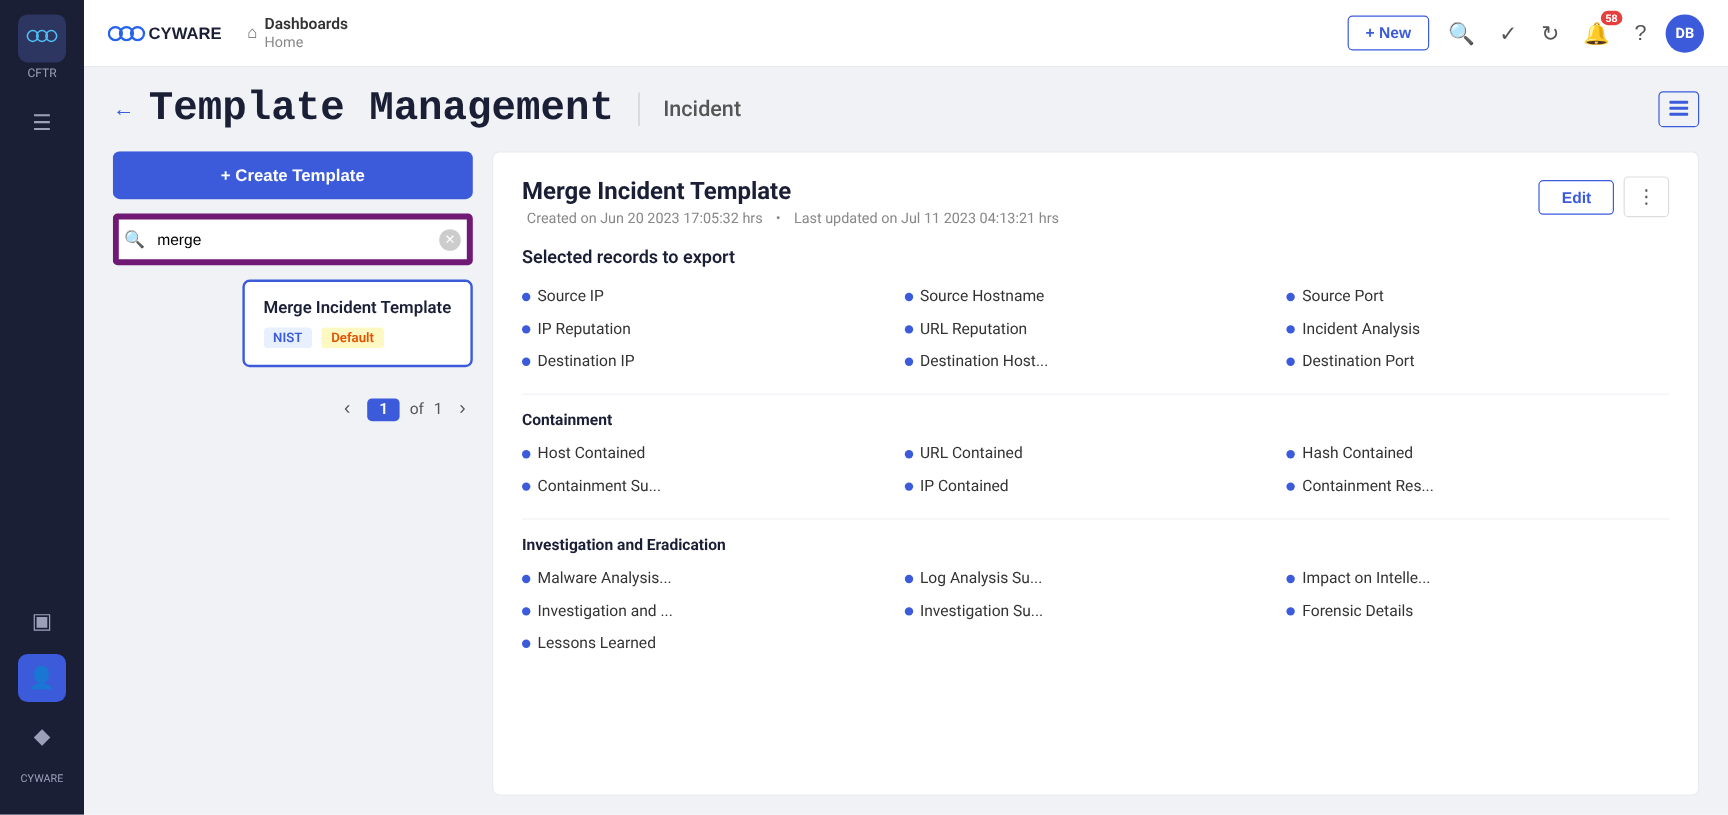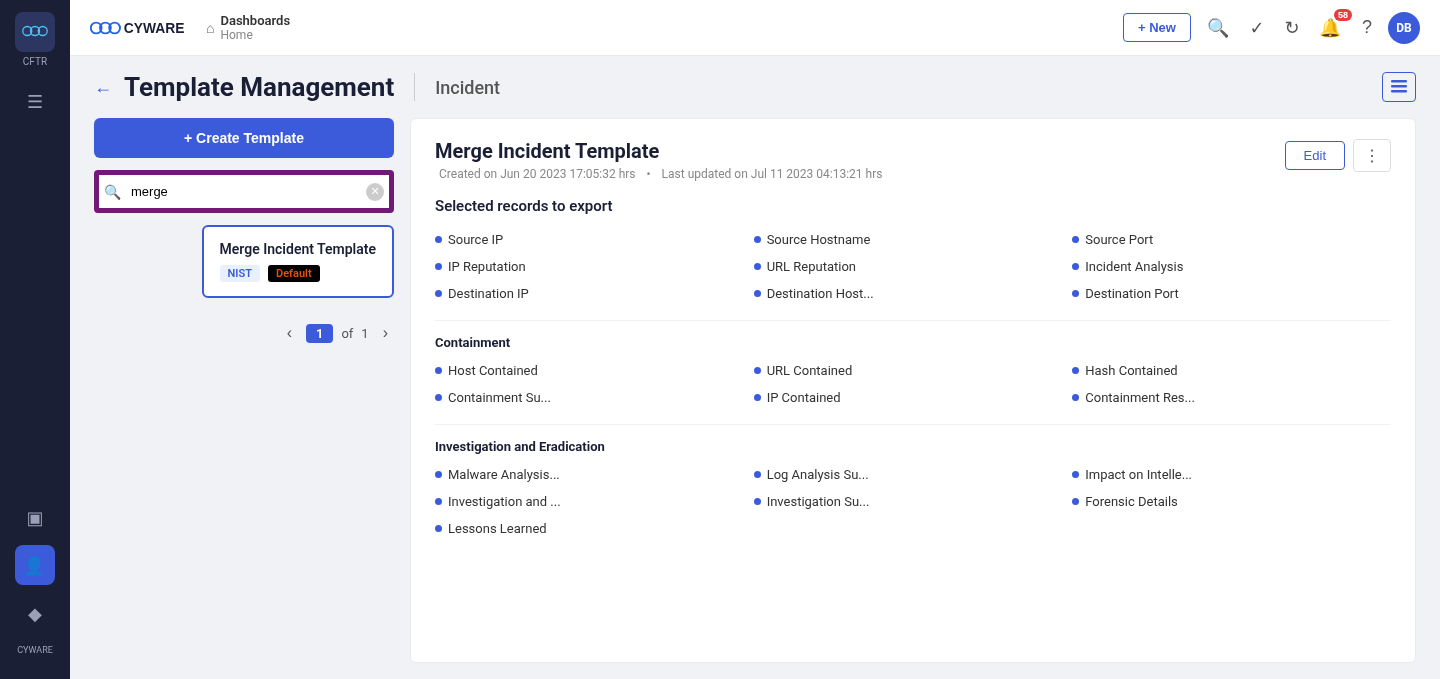--- a/index.html
+++ b/index.html
@@ -196,23 +196,24 @@
       gap: 12px;
       margin-bottom: 16px;
     }
     .page-back {
       color: #3b5bdb;
       font-size: 18px;
       cursor: pointer;
       text-decoration: none;
     }
     .page-title {
-      font-size: 26px;
+      font-size: 34px;
       font-weight: 700;
       color: #1a1f36;
+      font-family: Liberation Mono, monospace;
     }
     .page-title-divider {
       width: 1px;
       height: 28px;
       background: #ccc;
       margin: 0 8px;
     }
     .page-subtitle {
       font-size: 18px;
       color: #555;
@@ -323,21 +324,21 @@
     }
     .tag-nist {
       background: #e8f0fe;
       color: #3b5bdb;
       font-size: 11px;
       font-weight: 600;
       padding: 2px 8px;
       border-radius: 3px;
     }
     .tag-default {
-      background: #000000;
+      background: #fef9c3;
       color: #e65100;
       font-size: 11px;
       font-weight: 600;
       padding: 2px 8px;
       border-radius: 3px;
     }
 
     
     .pagination {
       display: flex;
@@ -402,21 +403,21 @@
       align-items: center;
       gap: 8px;
     }
     .edit-btn {
       background: white;
       border: 1.5px solid #3b5bdb;
       color: #3b5bdb;
       padding: 6px 18px;
       border-radius: 4px;
       font-size: 13px;
-      font-weight: 400;
+      font-weight: 700;
       cursor: pointer;
     }
     .more-btn {
       background: white;
       border: 1.5px solid #ddd;
       color: #555;
       padding: 6px 10px;
       border-radius: 4px;
       font-size: 16px;
       cursor: pointer;

